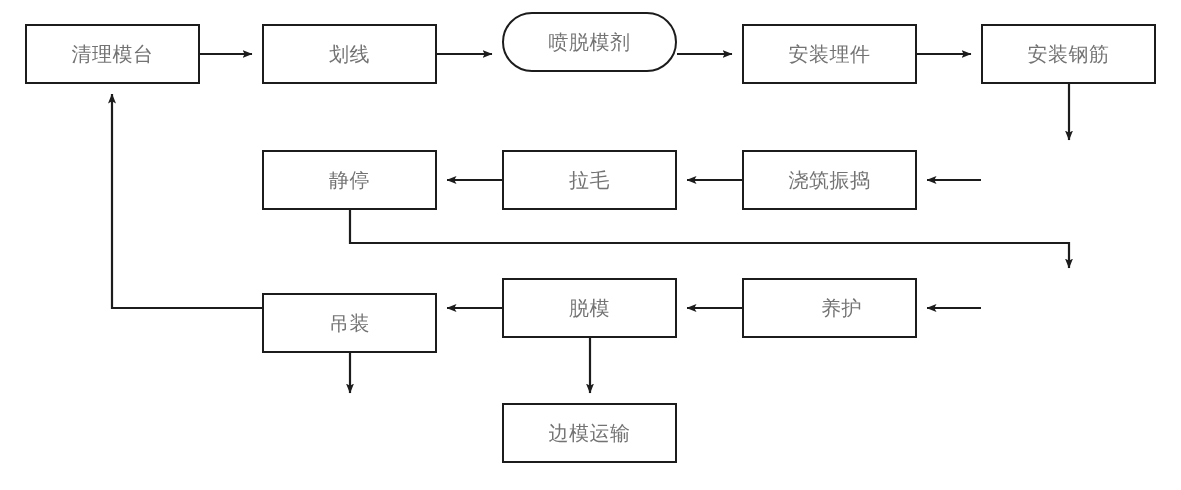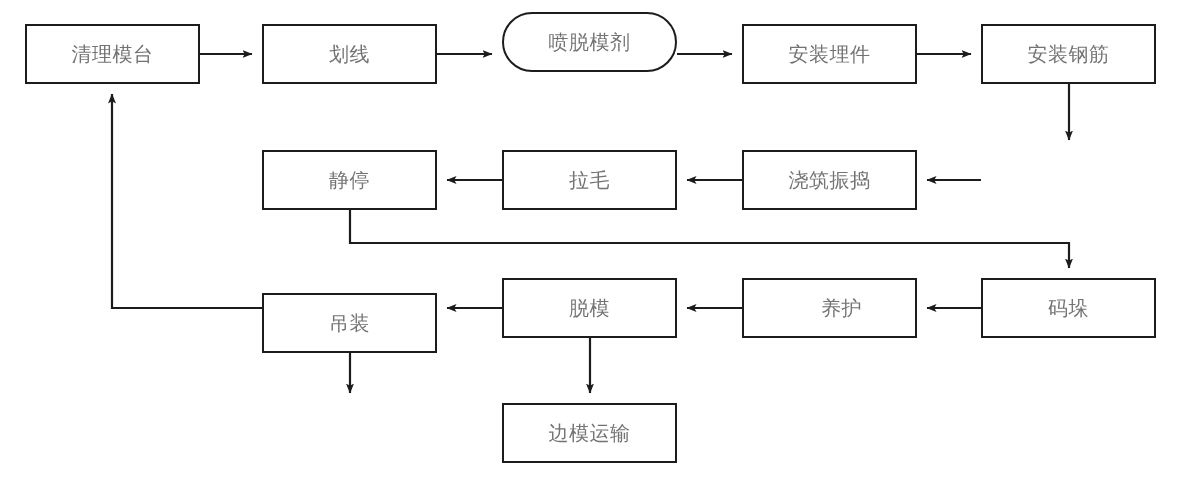--- a/index.html
+++ b/index.html
@@ -107,23 +107,20 @@
   </div>
 
   <div class="node" style="left:742px; top:150px;">
     <span class="node-label">浇筑振捣</span>
   </div>
 
   <div class="node" style="left:262px; top:150px;">
     <span class="node-label">静停</span>
   </div>
 
-  <div class="node" style="left:981px; top:278px;">
-    <span class="node-label">码垛</span>
-  </div>
 
   <div class="node" style="left:742px; top:278px;padding-left:24px;">
     <span class="node-label">养护</span>
   </div>
 
   <div class="node" style="left:502px; top:278px;">
     <span class="node-label">脱模</span>
   </div>
 
   <div class="node" style="left:262px; top:278px;margin-top:15px;">

